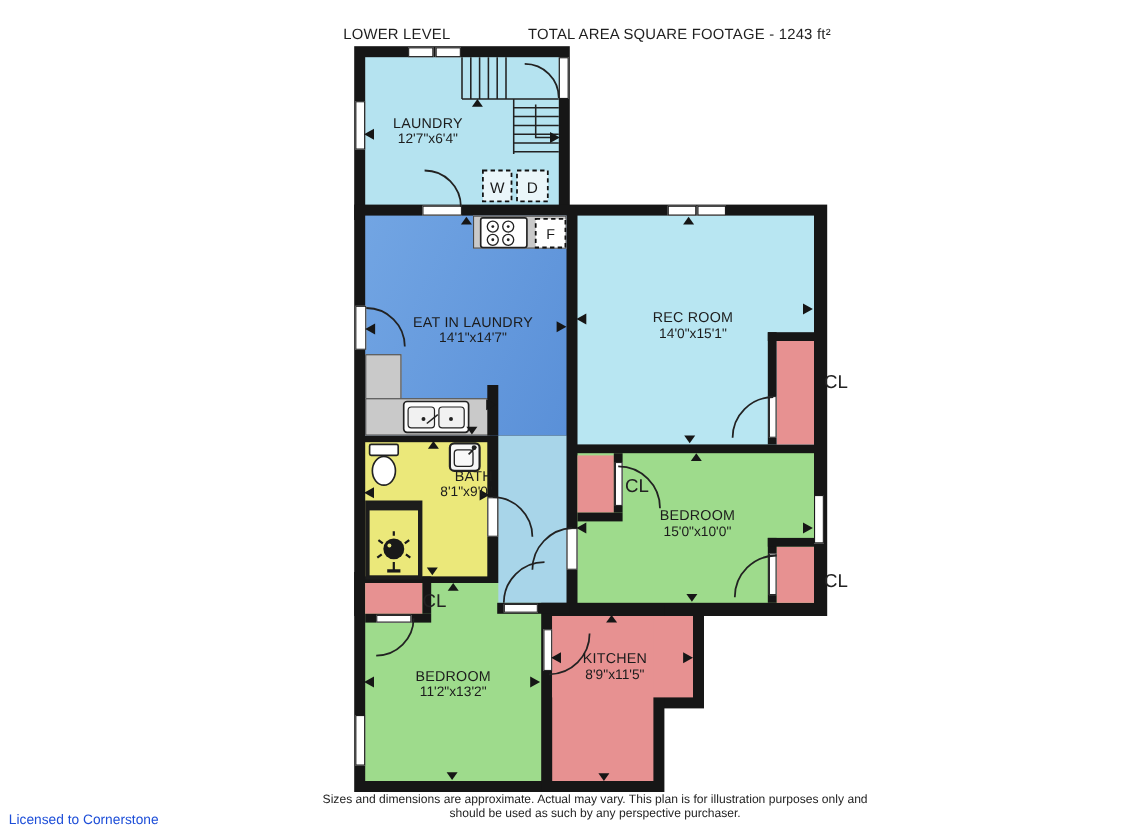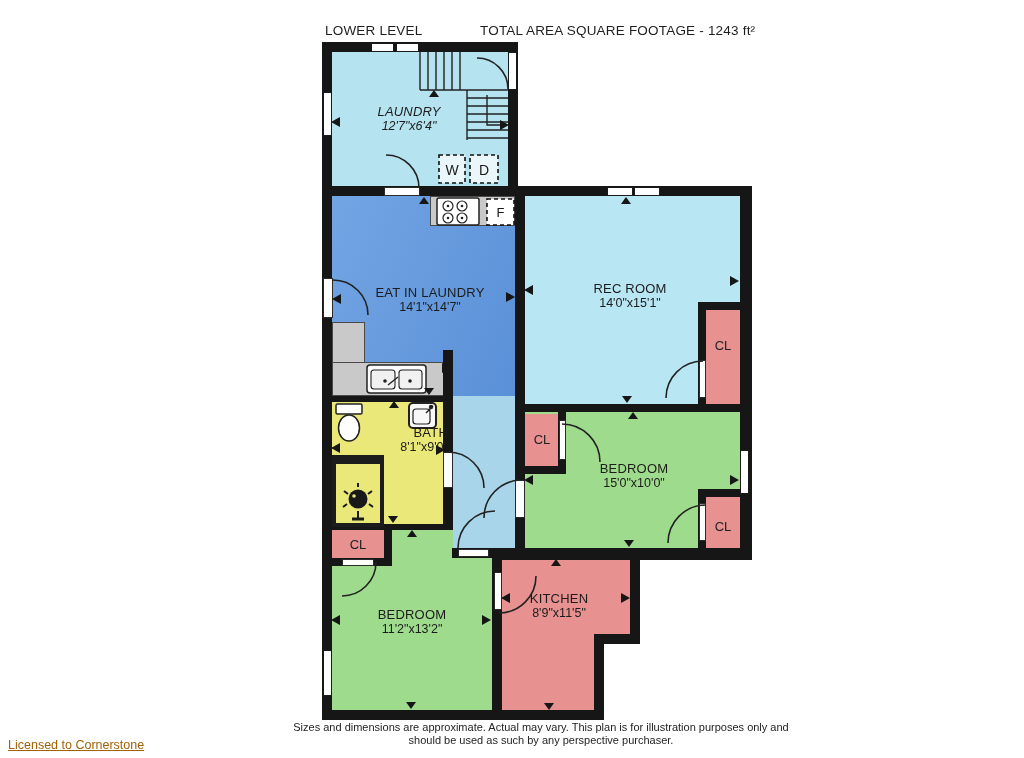--- a/index.html
+++ b/index.html
@@ -6,32 +6,32 @@
   body{width:1024px;height:758px;position:relative;overflow:hidden;
        font-family:"Liberation Sans","DejaVu Sans",sans-serif;-webkit-font-smoothing:antialiased;}
   .wall{position:absolute;background:#161616;}
   .room{position:absolute;}
   .win{position:absolute;background:#ffffff;border:1px solid #1a1a1a;box-sizing:border-box;z-index:30;}
   .gap{position:absolute;background:#ffffff;border:1px solid #2a2a2a;box-sizing:border-box;z-index:30;}
   .counter{position:absolute;background:#c9c9c9;border:1px solid #4a4a4a;box-sizing:border-box;z-index:12;}
   .rlabel{position:absolute;text-align:center;color:#1c1c1c;z-index:60;line-height:15px;}
   .rlabel .nm{font-size:13px;letter-spacing:.2px;}
   .rlabel .dm{font-size:12.5px;}
-  .cl-label{position:absolute;text-align:center;color:#222;font-size:13px;z-index:60;}
+  .cl-label{position:absolute;text-align:center;color:#222;font-size:17px;z-index:60;margin-left:37px;}
   .appl{position:absolute;text-align:center;color:#1a1a1a;z-index:60;}
   .hdr{position:absolute;color:#1e1e1e;font-size:13.5px;letter-spacing:.2px;z-index:70;}
   .ftr{position:absolute;color:#242424;font-size:11px;line-height:12.5px;text-align:center;z-index:70;}
-  .lic{position:absolute;color:#a16207;font-size:12.5px;z-index:70;text-decoration:underline;}
+  .lic{position:absolute;color:#1d4ed8;font-size:12.5px;z-index:70;}
   svg.overlay{position:absolute;left:0;top:0;z-index:40;pointer-events:none;}
   .z20{z-index:20;}
 </style>
 </head>
 <body>
 
-<div class="hdr" style="left:325px;top:23px;text-align:center;">LOWER LEVEL</div>
+<div class="hdr" style="left:312px;top:23px;text-align:center;">LOWER LEVEL</div>
 <div class="hdr" style="left:480px;top:23px;">TOTAL AREA SQUARE FOOTAGE - 1243 ft²</div>
 
 <div class="wall" style="left:322px;top:42px;width:196px;height:158px;"></div>
 <div class="wall" style="left:322px;top:186px;width:430px;height:374px;"></div>
 <div class="wall" style="left:322px;top:520px;width:180px;height:200px;"></div>
 <div class="wall" style="left:492px;top:550px;width:148px;height:94px;"></div>
 <div class="wall" style="left:492px;top:550px;width:112px;height:170px;"></div>
 
 <div class="room" style="left:332px;top:52px;width:176px;height:134px;background:#b5e3f0;z-index:10;"></div>
 <div class="room" style="left:332px;top:196px;width:183px;height:200px;background:linear-gradient(115deg,#72a5e3,#5a90d8);z-index:10;"></div>
@@ -194,21 +194,21 @@
     <polygon points="491,620 482,615 482,625"></polygon>
     <polygon points="411,709 406,702 416,702"></polygon>
     <polygon points="556,559 551,566 561,566"></polygon>
     <polygon points="501,598 510,593 510,603"></polygon>
     <polygon points="630,598 621,593 621,603"></polygon>
     <polygon points="549,710 544,703 554,703"></polygon>
     <polygon points="451,368 442,363 442,373"></polygon>
   </g>
 </svg>
 
-<div class="rlabel" style="left:344px;top:104px;width:130px;font-style:italic;">
+<div class="rlabel" style="left:324px;top:104px;width:130px;">
   <div class="nm">LAUNDRY</div>
   <div class="dm">12'7"x6'4"</div>
 </div>
 <div class="rlabel" style="left:360px;top:285px;width:140px;">
   <div class="nm">EAT IN LAUNDRY</div>
   <div class="dm">14'1"x14'7"</div>
 </div>
 <div class="rlabel" style="left:565px;top:281px;width:130px;">
   <div class="nm">REC ROOM</div>
   <div class="dm">14'0"x15'1"</div>

